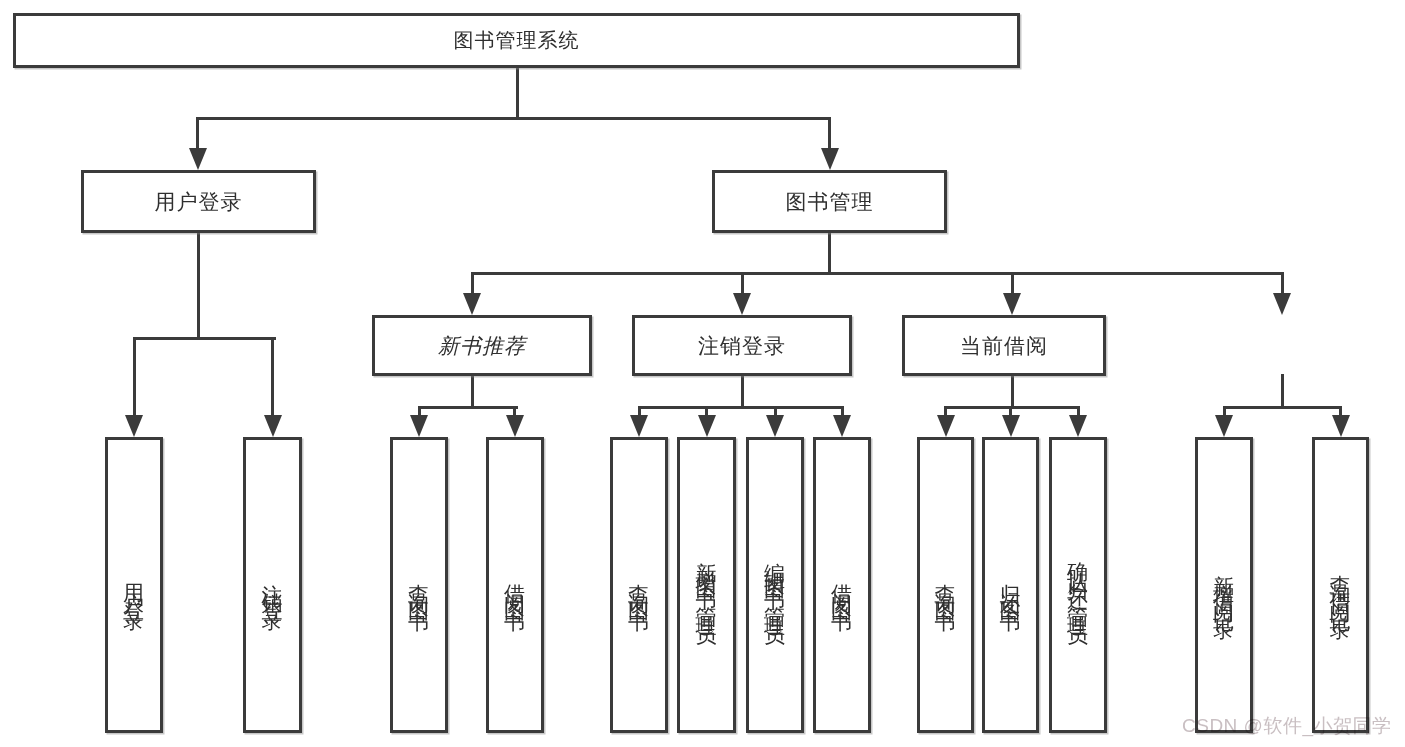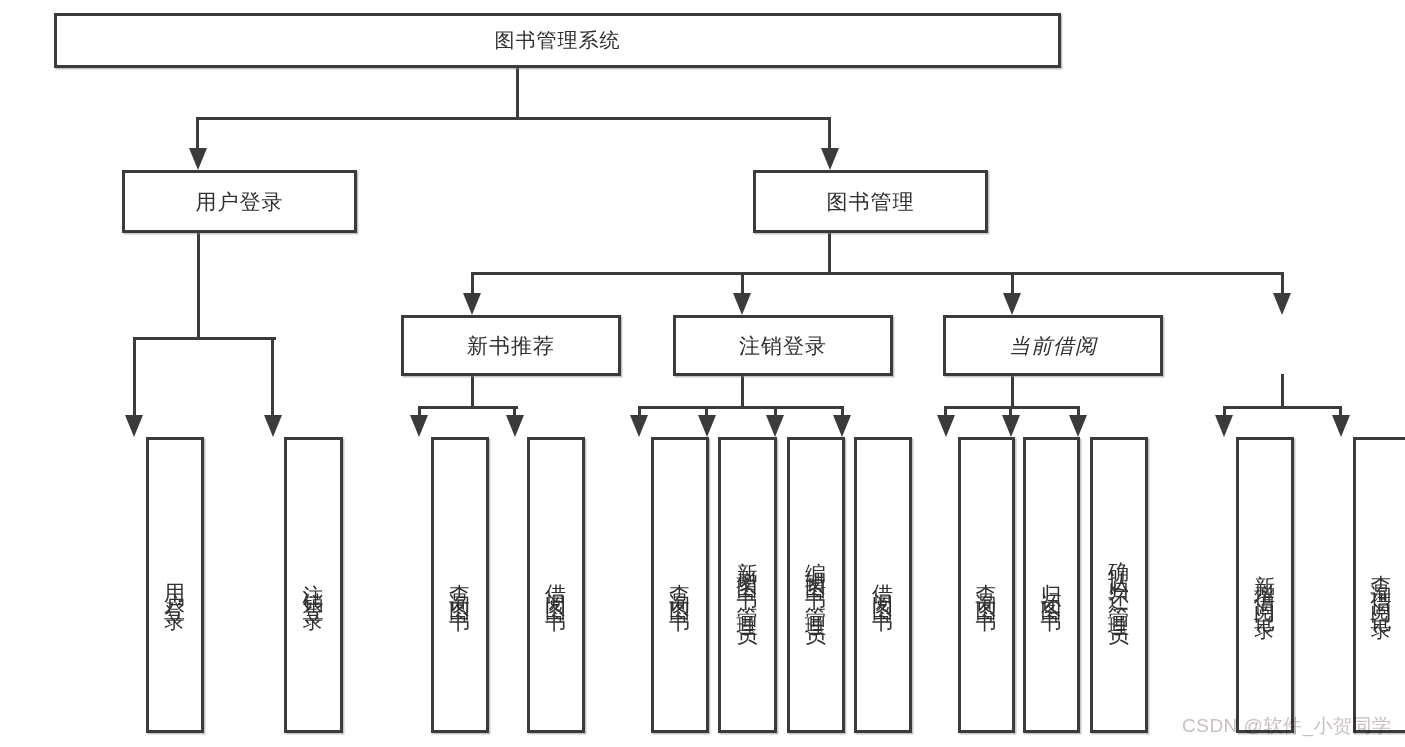--- a/index.html
+++ b/index.html
@@ -14,21 +14,20 @@
     background:var(--background);overflow:hidden;
     font-family:"Liberation Sans","DejaVu Sans",sans-serif;
   }
   .box{
     position:absolute;box-sizing:border-box;background:#fff;
     border:3px solid var(--line);
     display:flex;align-items:center;justify-content:center;
     color:var(--text);
     box-shadow:1.5px 1.5px 0 rgba(130,130,130,.45);
     z-index:2;
-    margin-left:41px;
   }
   .box-h{font-size:21px;letter-spacing:1px;white-space:nowrap;}
   .root-box{font-size:20px;}
   .box-v{
     writing-mode:vertical-rl;text-orientation:mixed;
     font-size:21px;letter-spacing:9px;line-height:1;
   }
   .vline{position:absolute;width:3px;background:var(--line);z-index:1;}
   .hline{position:absolute;height:3px;background:var(--line);z-index:1;}
   .arrow{
@@ -118,23 +117,23 @@
     <div class="vline" style="left:1339px;top:407px;height:10px;"></div>
     <div class="arrow" style="left:1215px;top:415px;"></div>
     <div class="arrow" style="left:1331.5px;top:415px;"></div>
   </div>
 
   <div class="box box-h root-box" style="left:13px;top:13px;width:1007px;height:55px;">图书管理系统</div>
 
   <div class="box box-h" style="left:81px;top:170px;width:235px;height:63px;">用户登录</div>
   <div class="box box-h" style="left:712px;top:170px;width:235px;height:63px;">图书管理</div>
 
-  <div class="box box-h" style="left:360px;top:315px;width:220px;height:61px;">新书推荐</div>
+  <div class="box box-h" style="left:372px;top:315px;width:220px;height:61px;font-style:italic;">新书推荐</div>
   <div class="box box-h" style="left:632px;top:315px;width:220px;height:61px;">注销登录</div>
-  <div class="box box-h" style="left:902px;top:315px;width:220px;height:61px;font-style:italic;">当前借阅</div>
+  <div class="box box-h" style="left:902px;top:315px;width:204px;height:61px;">当前借阅</div>
 
   <div class="box box-v" style="left:105px;top:437px;width:58px;height:296px;">用户登录</div>
   <div class="box box-v" style="left:243px;top:437px;width:59px;height:296px;">注销登录</div>
 
   <div class="box box-v" style="left:390px;top:437px;width:58px;height:296px;">查询图书</div>
   <div class="box box-v" style="left:486px;top:437px;width:58px;height:296px;">借阅图书</div>
 
   <div class="box box-v" style="left:610px;top:437px;width:58px;height:296px;">查询图书</div>
   <div class="box box-v" style="left:677px;top:437px;width:59px;height:296px;">新增图书（管理员）</div>
   <div class="box box-v" style="left:746px;top:437px;width:58px;height:296px;">编辑图书（管理员）</div>

